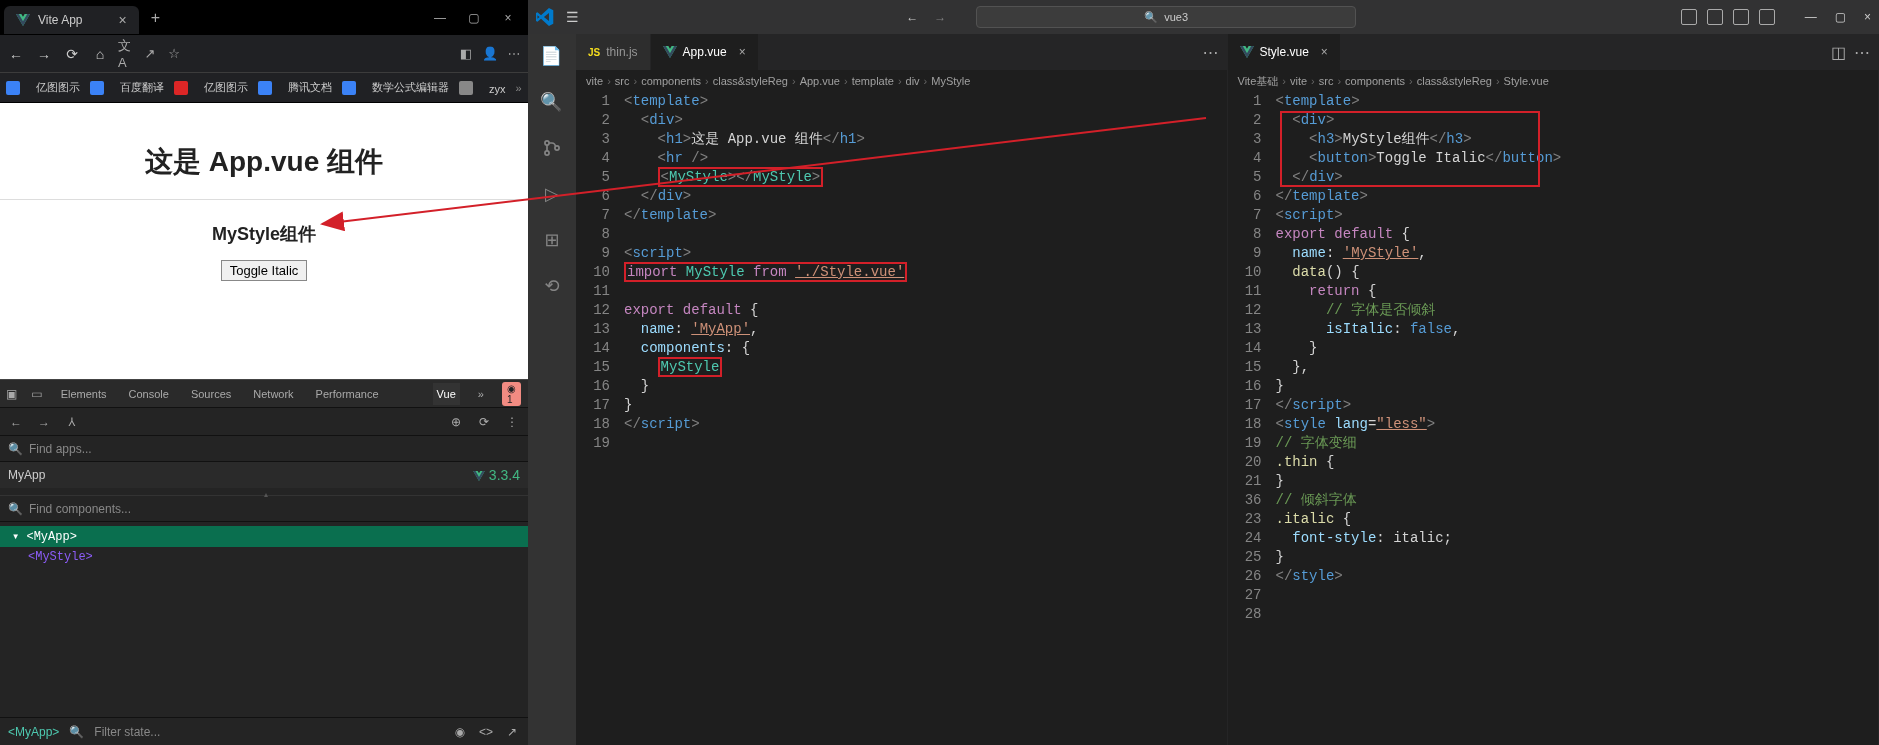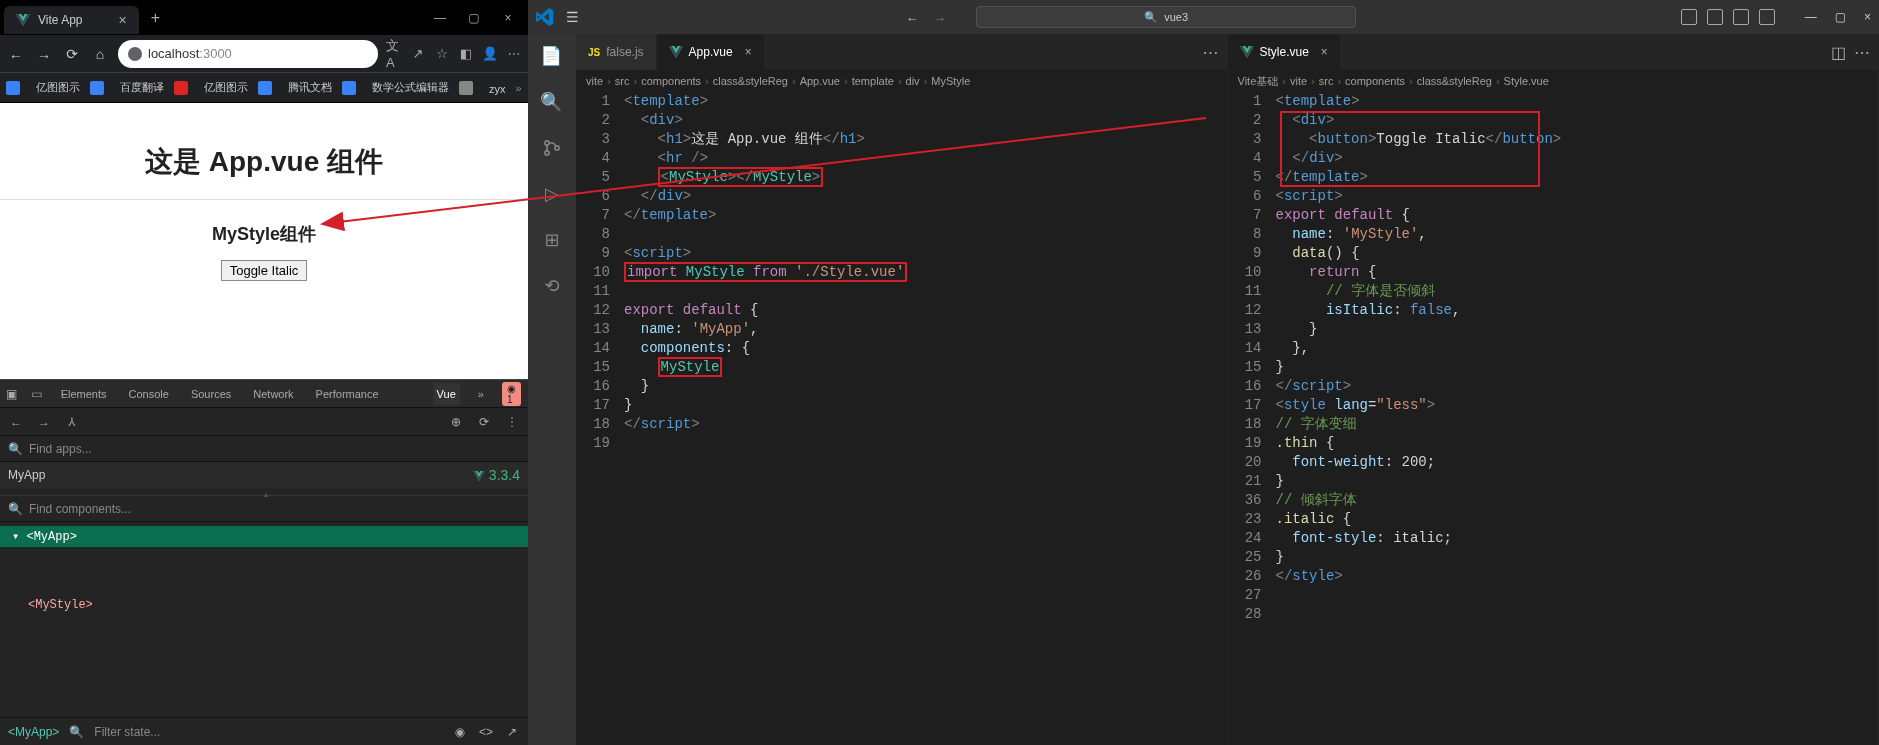--- a/index.html
+++ b/index.html
@@ -47,21 +47,21 @@
     .dt-ico { width:16px; height:16px; display:flex; align-items:center; justify-content:center; font-size:12px; color:#aaa; }
     .dt-search { height:26px; display:flex; align-items:center; padding:0 8px; gap:6px; border-bottom:1px solid #111; font-size:12px; color:#888; }
     .dt-app { height:26px; display:flex; align-items:center; padding:4px 8px; font-size:12px; background:#2a2a2a; justify-content:space-between; }
     .vue-ver { color:#42b883; font-size:14px; }
     .dt-split { height:8px; border-bottom:1px solid #333; position:relative; }
     .dt-handle { position:absolute; left:50%; top:2px; color:#555; font-size:8px; }
     .dt-search2 { height:26px; display:flex; align-items:center; padding:0 8px; gap:6px; border-bottom:1px solid #111; font-size:12px; color:#888; }
     .dt-tree { padding:4px 0; font-size:12px; font-family: Liberation Mono, monospace; }
     .tree-row { padding:3px 12px; }
     .tree-row.sel { background:#0a6f4f; color:#fff; }
-    .tree-row.child { padding-left:28px; color:#fca5a5;margin-top:48px; }
+    .tree-row.child { padding-left:28px; color:#8b5cf6; }
     .dt-footer { margin-top:auto; height:28px; display:flex; align-items:center; padding:0 8px; gap:10px; border-top:1px solid #111; font-size:12px; color:#888; }
     .dt-path { color:#4ec9b0; }
     
     
     .vscode { position: absolute; left: 528px; top: 0; right: 0; height: 745px; background: #1e1e1e; display: flex; flex-direction: column; }
     .vsc-titlebar { height: 34px; background: #323233; display: flex; align-items: center; padding: 0 8px; gap: 12px; font-size: 12px; color: #ccc; }
     .vsc-logo { width:18px; height:18px; }
     .vsc-menu { width:16px; font-size:14px; }
     .vsc-nav-arrows { display:flex; gap:16px; margin-left:auto; }
     .vsc-search { flex:0 0 auto; width: 380px; height:22px; background:#3c3c3c; border:1px solid #525252; border-radius:4px; display:flex; align-items:center; justify-content:center; font-size:11px; color:#ccc; margin-left:18px; }
@@ -89,21 +89,21 @@
     
     .code-area { flex:1; display:flex; font-family: Consolas, "Courier New", monospace; font-size:14px; line-height:19px; position:relative; overflow:hidden; }
     .gutter { width:48px; text-align:right; padding-right:14px; color:#858585; user-select:none; }
     .code { flex:1; position:relative; }
     .code-line { white-space: pre; }
     
     
     .tg { color:#808080; } 
     .tn { color:#569cd6; } 
     .at { color:#9cdcfe; } 
-    .st { color:#ce9178; } 
+    .st { color:#ce9178;text-decoration:underline; } 
     .tx { color:#d4d4d4; } 
     .kw { color:#c586c0; } 
     .kw2 { color:#569cd6; }
     .fn { color:#dcdcaa; }
     .pr { color:#9cdcfe; }
     .cm { color:#6a9955; }
     .va { color:#4ec9b0; }
     .cmp { color:#4ec9b0; }
     
     .hl-red { border:2px solid #d32029; padding:0 1px; }
@@ -134,24 +134,20 @@
       <span class="win-btn">▢</span>
       <span class="win-btn">×</span>
     </div>
   </div>
 
   <div class="browser-toolbar">
     <span class="nav-btn">←</span>
     <span class="nav-btn">→</span>
     <span class="nav-btn">⟳</span>
     <span class="nav-btn">⌂</span>
-    <div class="url-bar">
-      <span class="url-lock"></span>
-      <span class="url-text"><span class="host">localhost</span><span class="port">:3000</span></span>
-    </div>
     <span class="toolbar-icon">文A</span>
     <span class="toolbar-icon">↗</span>
     <span class="toolbar-icon">☆</span>
     <span class="toolbar-icon" style="margin-left:auto">◧</span>
     <span class="toolbar-icon">👤</span>
     <span class="toolbar-icon">⋯</span>
   </div>
 
   <div class="bookmarks">
     <span class="bm-item">
@@ -296,21 +292,21 @@
       <span class="ab-icon">⊞</span>
       <span class="ab-icon">⟲</span>
     </div>
 
     <div class="editors">
 
       <div class="editor-group eg1">
         <div class="tabbar">
           <div class="tab">
             <span style="color:#f7df1e;font-weight:bold;font-size:10px">JS</span>
-            <span>false.js</span>
+            <span>thin.js</span>
           </div>
           <div class="tab active">
             <svg class="vue-logo" width="14" height="12" viewBox="0 0 256 221">
                 <path class="outer" d="M204.8 0H256L128 220.8 0 0h97.92L128 51.2 157.44 0z"></path>
                 <path class="inner" d="M0 0l128 220.8L256 0h-51.2L128 132.48 50.56 0z"></path>
               </svg>
             <span>App.vue</span>
             <span class="tab-x">×</span>
           </div>
           <div class="tab-actions">
@@ -436,38 +432,38 @@
               <div class="code-line">24</div>
               <div class="code-line">25</div>
               <div class="code-line">26</div>
               <div class="code-line">27</div>
               <div class="code-line">28</div>
             </div>
           <div class="code" id="code2">
             <div class="hl-red-block" style="left:4px; top:19px; width:260px; height:76px;"></div>
           <div class="code-line"><span class="tg">&lt;</span><span class="tn">template</span><span class="tg">&gt;</span></div>
               <div class="code-line">  <span class="tg">&lt;</span><span class="tn">div</span><span class="tg">&gt;</span></div>
+              <div class="code-line">    <span class="tg">&lt;</span><span class="tn">h3</span><span class="tg">&gt;</span><span class="tx">MyStyle组件</span><span class="tg">&lt;/</span><span class="tn">h3</span><span class="tg">&gt;</span></div>
               <div class="code-line">    <span class="tg">&lt;</span><span class="tn">button</span><span class="tg">&gt;</span><span class="tx">Toggle Italic</span><span class="tg">&lt;/</span><span class="tn">button</span><span class="tg">&gt;</span></div>
               <div class="code-line">  <span class="tg">&lt;/</span><span class="tn">div</span><span class="tg">&gt;</span></div>
               <div class="code-line"><span class="tg">&lt;/</span><span class="tn">template</span><span class="tg">&gt;</span></div>
               <div class="code-line"><span class="tg">&lt;</span><span class="tn">script</span><span class="tg">&gt;</span></div>
               <div class="code-line"><span class="kw">export</span> <span class="kw">default</span> <span class="tx">{</span></div>
               <div class="code-line">  <span class="pr">name</span><span class="tx">: </span><span class="st">'MyStyle'</span><span class="tx">,</span></div>
               <div class="code-line">  <span class="fn">data</span><span class="tx">() {</span></div>
               <div class="code-line">    <span class="kw">return</span> <span class="tx">{</span></div>
               <div class="code-line">      <span class="cm">// 字体是否倾斜</span></div>
               <div class="code-line">      <span class="pr">isItalic</span><span class="tx">: </span><span class="kw2">false</span><span class="tx">,</span></div>
               <div class="code-line">    <span class="tx">}</span></div>
               <div class="code-line">  <span class="tx">},</span></div>
               <div class="code-line"><span class="tx">}</span></div>
               <div class="code-line"><span class="tg">&lt;/</span><span class="tn">script</span><span class="tg">&gt;</span></div>
               <div class="code-line"><span class="tg">&lt;</span><span class="tn">style</span> <span class="at">lang</span><span class="tx">=</span><span class="st">"less"</span><span class="tg">&gt;</span></div>
               <div class="code-line"><span class="cm">// 字体变细</span></div>
               <div class="code-line"><span class="fn">.thin</span> <span class="tx">{</span></div>
-              <div class="code-line">  <span class="pr">font-weight</span><span class="tx">: </span><span class="tx">200;</span></div>
               <div class="code-line"><span class="tx">}</span></div>
               <div class="code-line"><span class="cm">// 倾斜字体</span></div>
               <div class="code-line"><span class="fn">.italic</span> <span class="tx">{</span></div>
               <div class="code-line">  <span class="pr">font-style</span><span class="tx">: italic;</span></div>
               <div class="code-line"><span class="tx">}</span></div>
               <div class="code-line"><span class="tg">&lt;/</span><span class="tn">style</span><span class="tg">&gt;</span></div>
               <div class="code-line">&nbsp;</div>
             </div>
         </div>
       </div>

